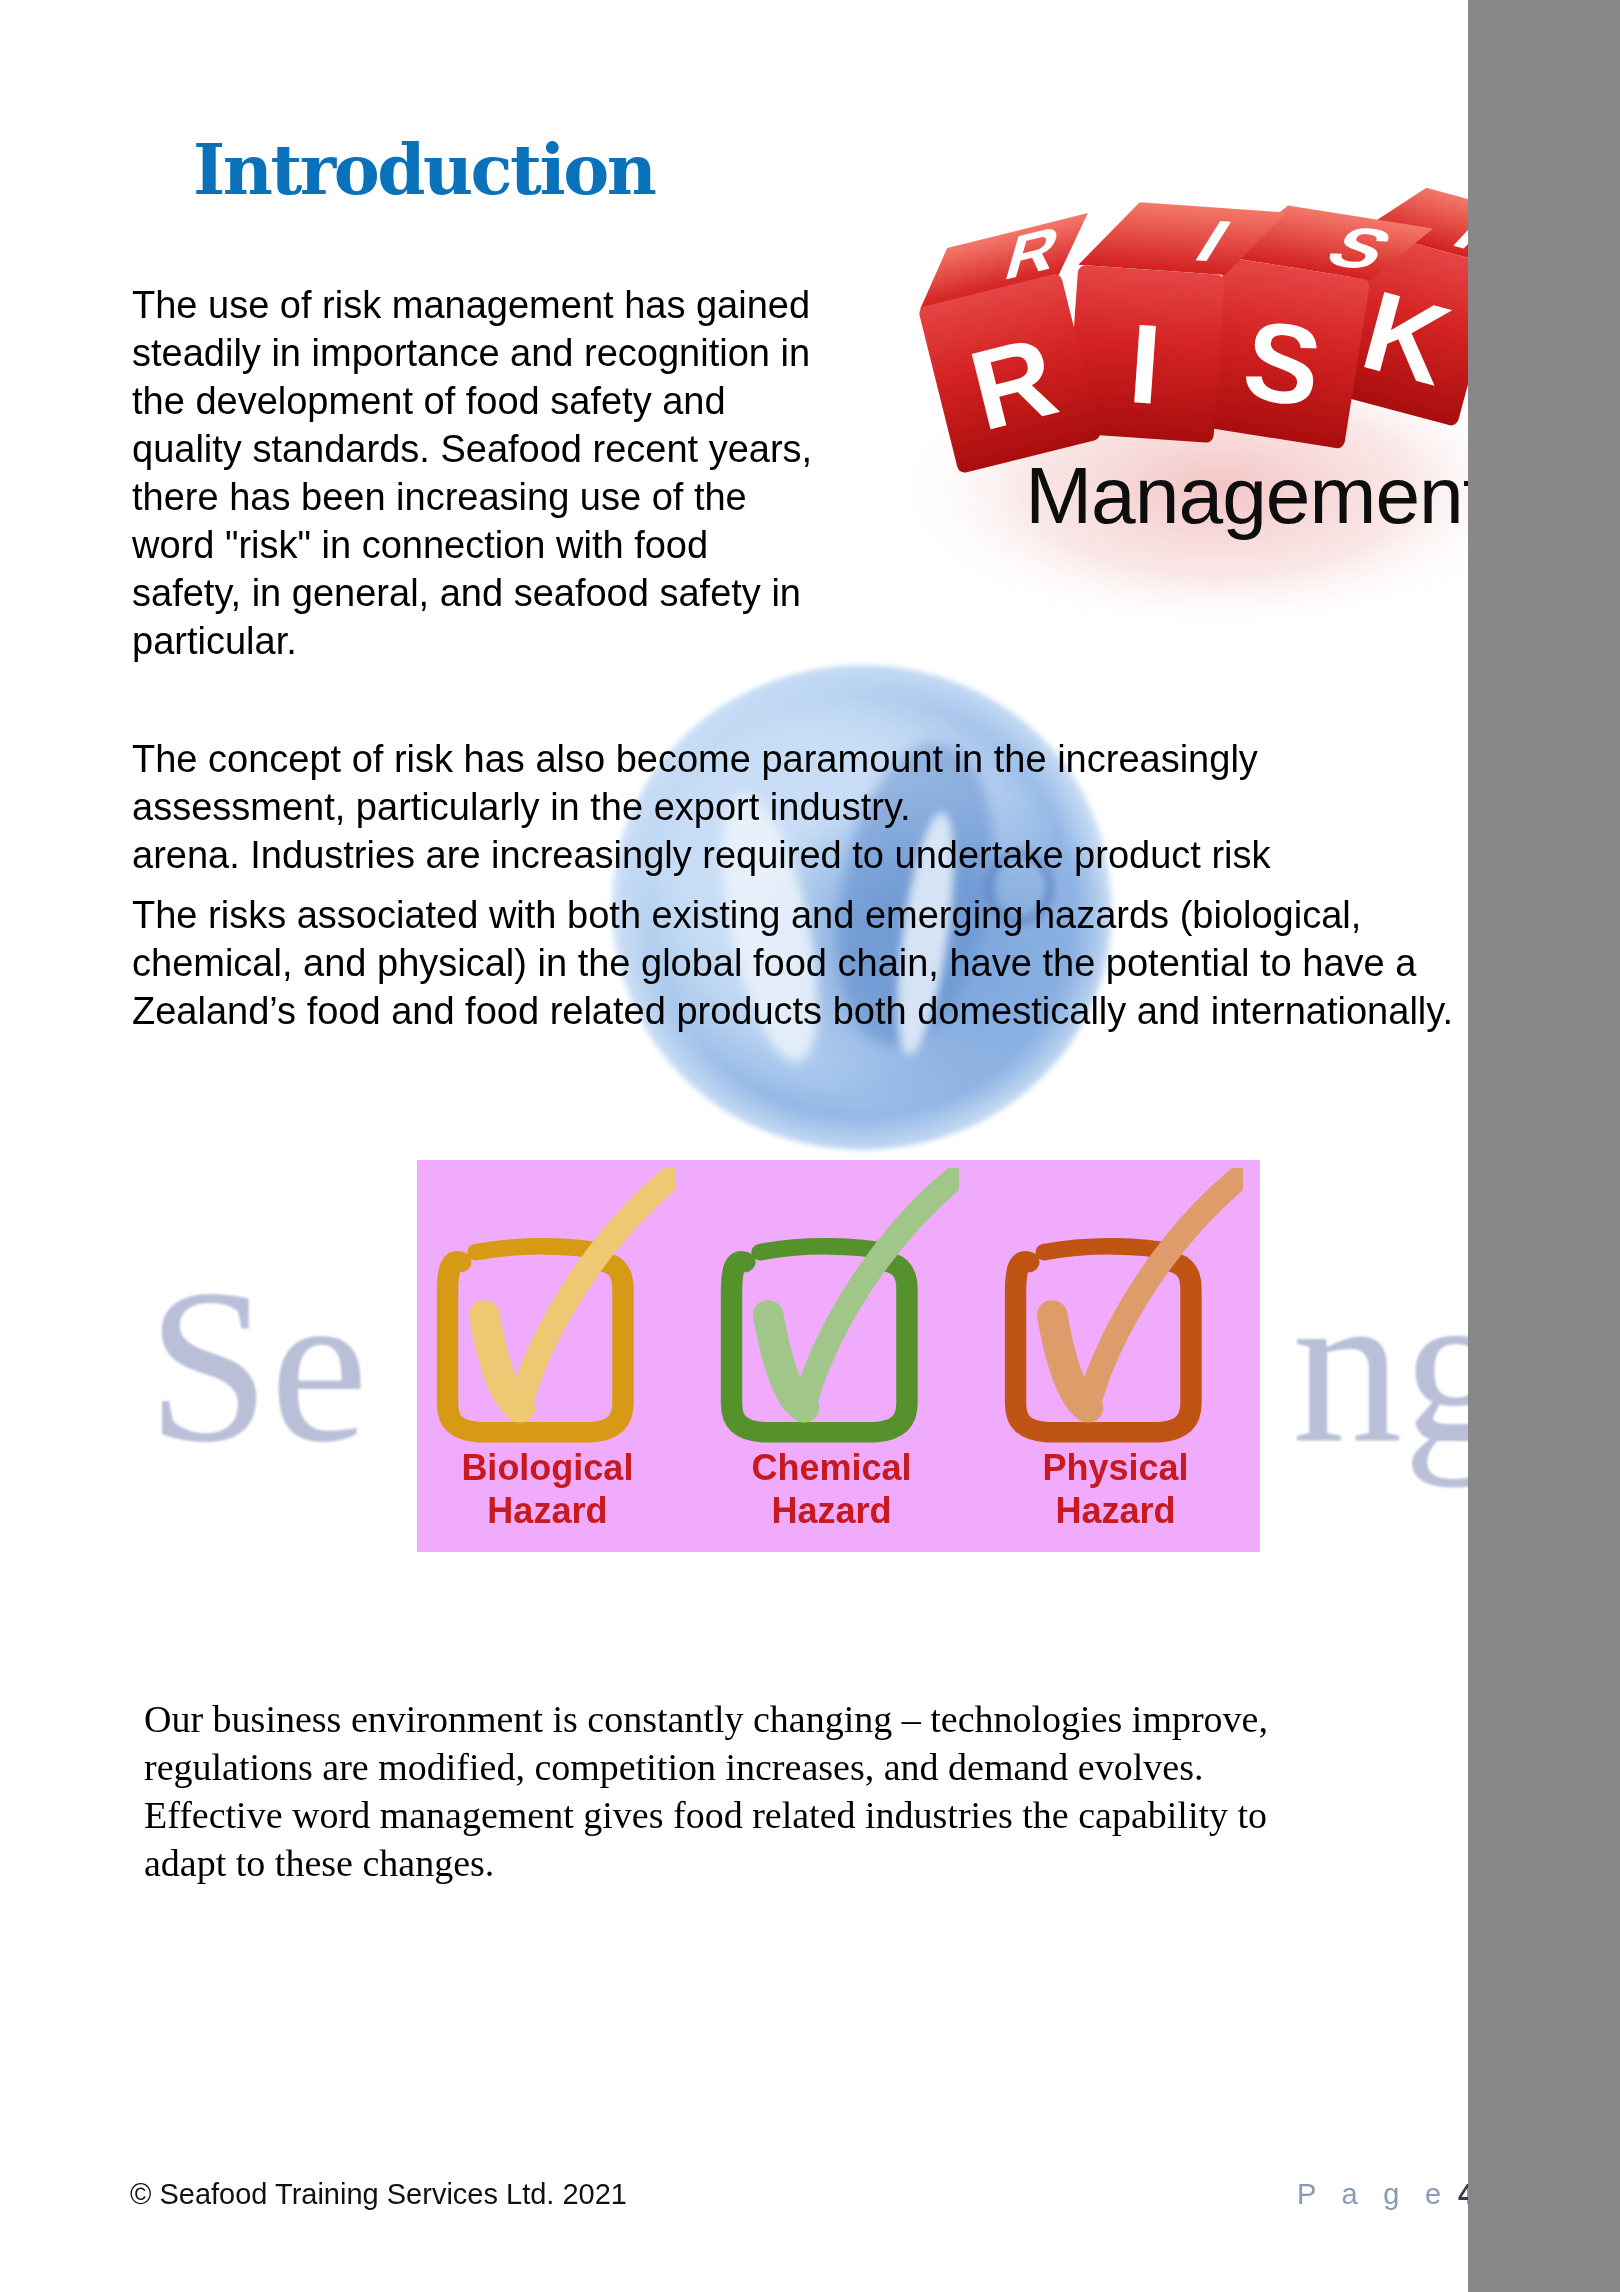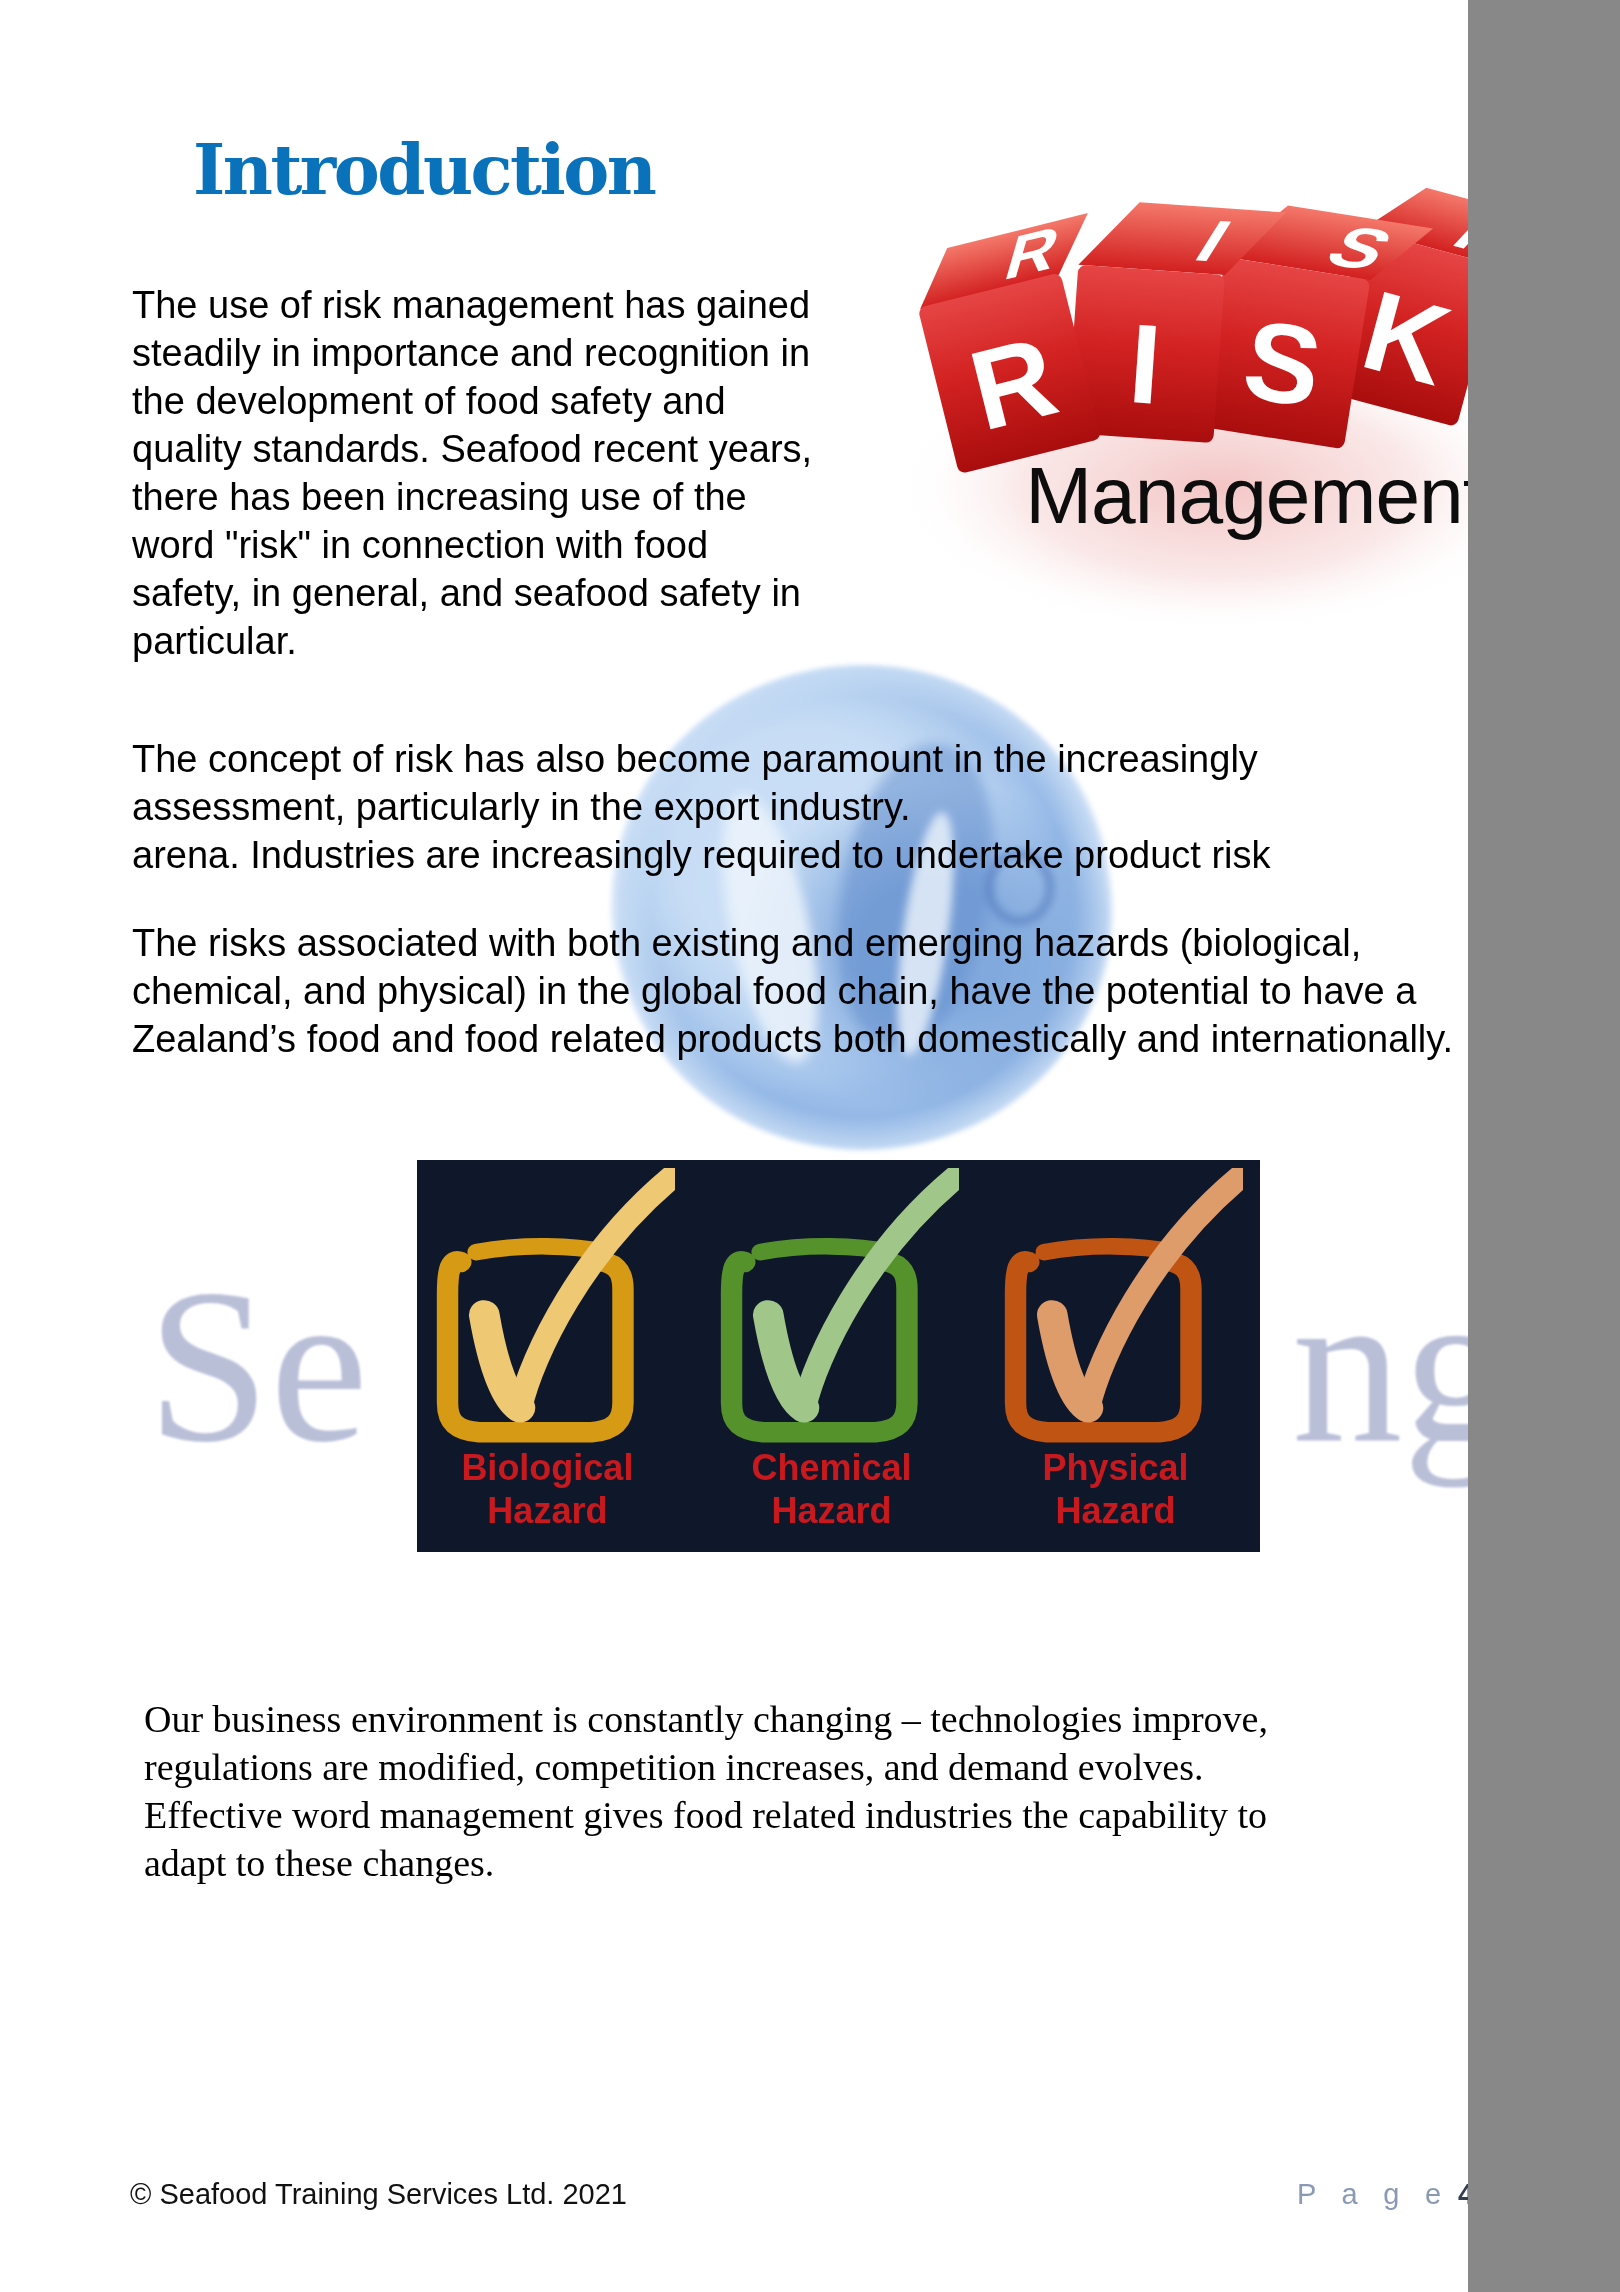--- a/index.html
+++ b/index.html
@@ -34,28 +34,28 @@
   
   .doc-title{
     position:absolute;left:193px;top:131px;z-index:5;
     font-family:"DejaVu Serif",serif;font-weight:bold;font-size:69px;line-height:78px;
     letter-spacing:-2.5px;color:#0a72ba;white-space:nowrap;
   }
   .para{position:absolute;z-index:5;font-size:38px;line-height:48px;color:#000;}
   .para div{white-space:nowrap;}
   .p1{left:132px;top:281px;}
   .p2{left:132px;top:735px;}
-  .p3{left:132px;top:919px;}
+  .p3{left:132px;top:891px;}
   .p4{left:144px;top:1695px;font-family:Liberation Serif, serif;}
   
   .risk-img{position:absolute;left:900px;top:159px;z-index:4;}
   .die-letter{font-family:"Liberation Sans",sans-serif;font-weight:700;fill:#ffffff;}
   .mgmt-text{font-family:"Liberation Sans",sans-serif;font-size:82px;fill:#0d0d0d;letter-spacing:-1px;}
   
-  .hazard-block{position:absolute;left:417px;top:1160px;width:843px;height:392px;background:#0f172a;z-index:4;}
+  .hazard-block{position:absolute;left:417px;top:1160px;width:843px;height:392px;background:#f0abfc;z-index:4;}
   .hz-item{position:absolute;top:0;width:255px;}
   .hz-item.hz-0{left:2.9px;--box:#d79a15;--chk:#eec873;}
   .hz-item.hz-1{left:287px;--box:#55922c;--chk:#a0c789;}
   .hz-item.hz-2{left:571px;--box:#c05513;--chk:#df9c6b;}
   .hz-check{position:absolute;left:0;top:7.8px;}
   .hz-box-stroke{stroke:var(--box);}
   .hz-chk-stroke{stroke:var(--chk);}
   .hz-label{
     position:absolute;left:0;top:286px;width:255px;text-align:center;
     font-weight:bold;font-size:36px;line-height:43px;color:#c8191e;

